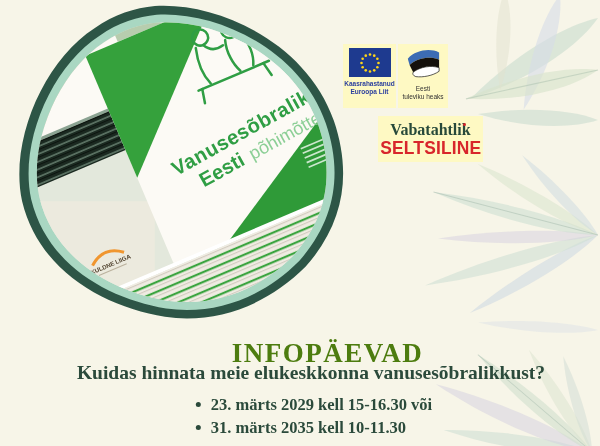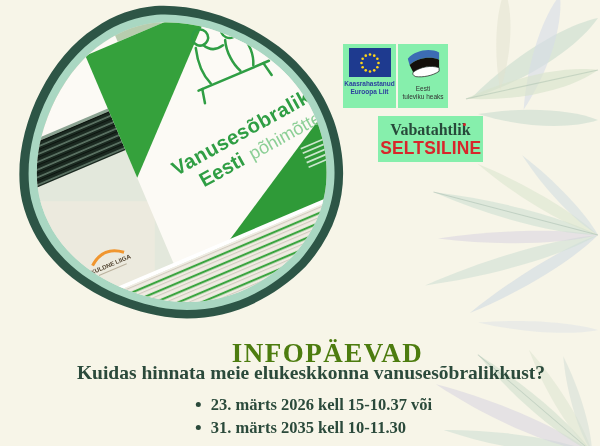--- a/index.html
+++ b/index.html
@@ -1,21 +1,21 @@
 <!DOCTYPE html>
 <html><head>
 <meta charset="utf-8">
 <style>
   html,body{margin:0;padding:0;}
   body{width:600px;height:446px;overflow:hidden;background:#f7f5e8;
        font-family:"Liberation Serif", serif;position:relative;}
   .canvas{position:absolute;inset:0;width:600px;height:446px;}
   .leaves{position:absolute;left:0;top:0;pointer-events:none;}
   .blob-wrap{position:absolute;left:4px;top:0px;width:352px;height:332px;}
-  .logo-box{position:absolute;background:#86efac;display:flex;flex-direction:column;
+  .logo-box{position:absolute;background:#fef9c3;display:flex;flex-direction:column;
             align-items:center;justify-content:flex-start;}
   .eu-box{left:343px;top:44px;width:53px;height:60px;padding-top:4px;}
   .ee-box{left:398px;top:44px;width:50px;height:60px;padding-top:4px;}
   .logo-caption{font-family:"Liberation Sans", sans-serif;font-size:6.5px;line-height:7.5px;
                 text-align:center;margin-top:3px;font-weight:bold;}
   .eu-caption{color:#2b3f9e;}
   .ee-caption{color:#333333;font-weight:normal;}
   .vol-box{left:378px;top:116px;width:105px;height:46px;justify-content:center;}
   .vol-line1{font-family:"Liberation Serif", serif;font-weight:bold;font-size:16px;
              color:#27493a;line-height:17px;position:relative;}
@@ -202,21 +202,21 @@
     </div>
     <div class="vol-line2">SELTSILINE</div>
   </div>
 
   <h1 class="page-title">INFOPÄEVAD</h1>
   <h2 class="page-subtitle">Kuidas hinnata meie elukeskkonna vanusesõbralikkust?</h2>
 
   <ul class="date-list">
     <li>
       <span class="bullet"></span>
-      <span>23. märts 2026 kell 15-10.37 või</span>
+      <span>23. märts 2029 kell 15-16.30 või</span>
     </li>
     <li>
       <span class="bullet"></span>
       <span>31. märts 2035 kell 10-11.30</span>
     </li>
   </ul>
 
 </div>
 
 </body></html>

